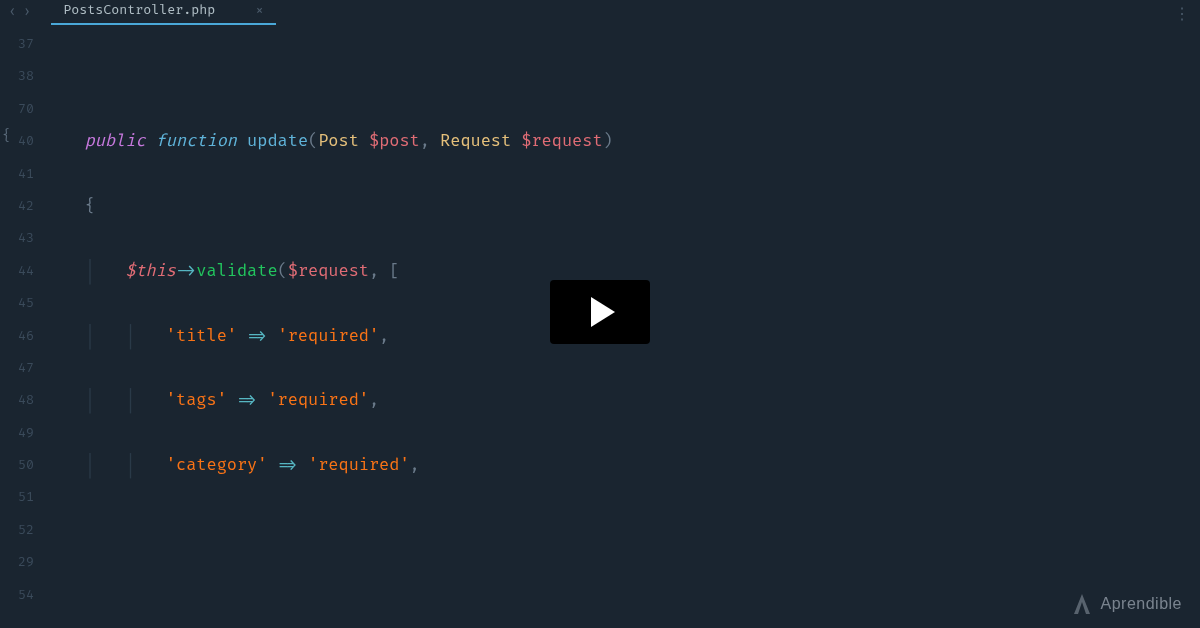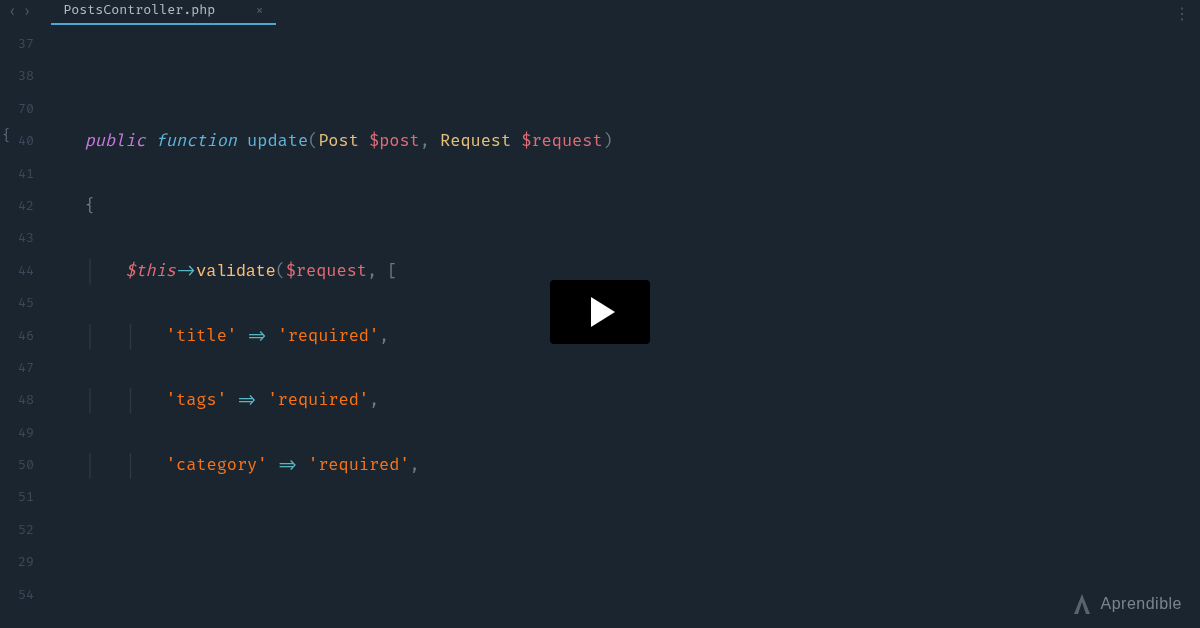--- a/index.html
+++ b/index.html
@@ -91,21 +91,21 @@
     }
     .t-keyword { color: #c678dd; font-style: italic; }
     .t-funcdef { color: #5fb3d9; font-style: italic; }
     .t-funcname { color: #5fb3d9; margin-top: 20px; }
     .t-type { color: #e5c07b; }
     .t-var { color: #e06c75; }
     .t-this { color: #e06c75; font-style: italic; }
     .t-op { color: #56b6c2; }
     .t-punc { color: #6a7a8a; }
     .t-string { color: #f97316; }
-    .t-call { color: #fdba74; font-family: Liberation Mono, monospace; }
+    .t-call { color: #22c55e; }
     .play-overlay {
       position: absolute;
       left: 550px;
       top: 280px;
       width: 100px;
       height: 64px;
       background: #000;
       display: flex;
       align-items: center;
       justify-content: center;

